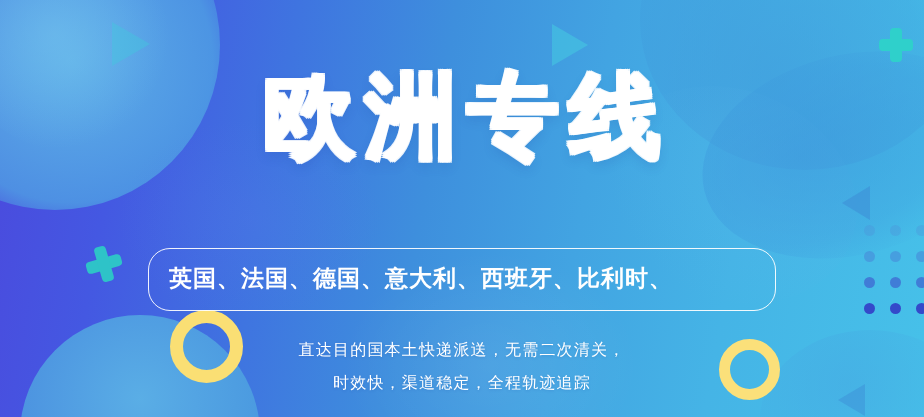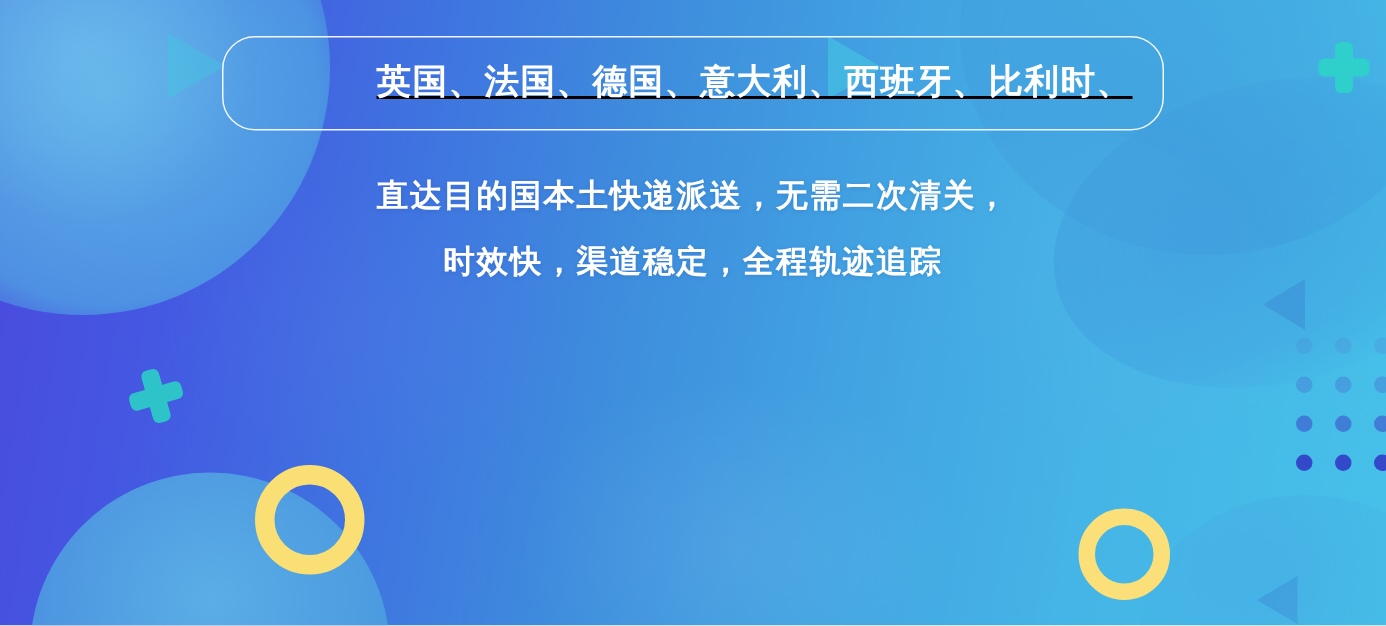--- a/index.html
+++ b/index.html
@@ -276,42 +276,41 @@
        0 6px 12px rgba(30,60,160,0.18);
   }
 
   #country-box {
     margin-top: 24px;
     width: 628px;
     box-sizing: border-box;
     padding: 11px 20px 13px;
     border: 1.6px solid rgba(255,255,255,0.92);
     border-radius: 22px;
-    text-align: right;
-    text-decoration: underline;
+    text-align: left;
   }
 
   .country-line {
     color: #ffffff;
     font-size: 23px;
     font-weight: bold;
     line-height: 1.62;
     letter-spacing: 1px;
     white-space: nowrap;
   }
 
   #tagline {
     margin-top: 22px;
     text-align: center;
   }
 
   .tagline-line {
     color: #ffffff;
-    font-size: 21px;
-    font-weight: bold;
+    font-size: 16px;
+    font-weight: normal;
     line-height: 2.1;
     letter-spacing: 1.2px;
     white-space: nowrap;
     text-shadow: 0 1px 3px rgba(30,60,160,0.20);
   }
 </style>
 </head>
 <body>
 
 <div id="banner">
@@ -354,20 +353,21 @@
     <span class="r3"></span>
     <span class="r3"></span>
     <span class="r3"></span>
     <span class="r4"></span>
     <span class="r4"></span>
     <span class="r4"></span>
   </div>
 
   <div id="content">
 
+    <h1 id="banner-title">欧洲专线</h1>
 
     <div id="country-box">
       <div class="country-line">英国、法国、德国、意大利、西班牙、比利时、</div>
     </div>
 
     <div id="tagline">
       <div class="tagline-line">直达目的国本土快递派送，无需二次清关，</div>
       <div class="tagline-line">时效快，渠道稳定，全程轨迹追踪</div>
     </div>
 

